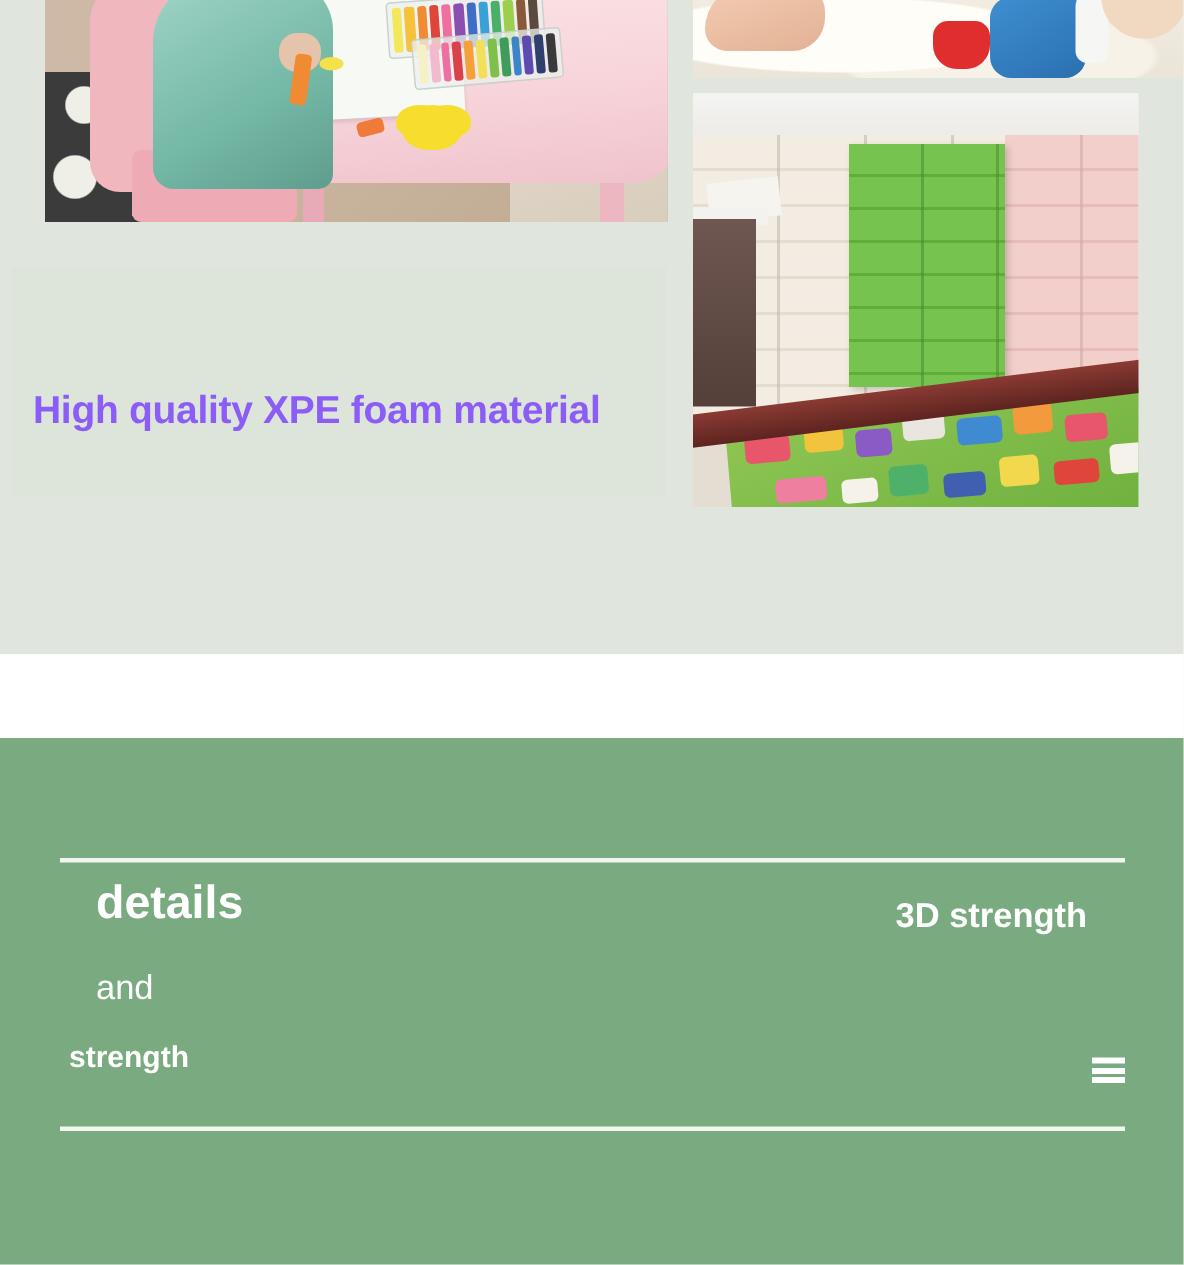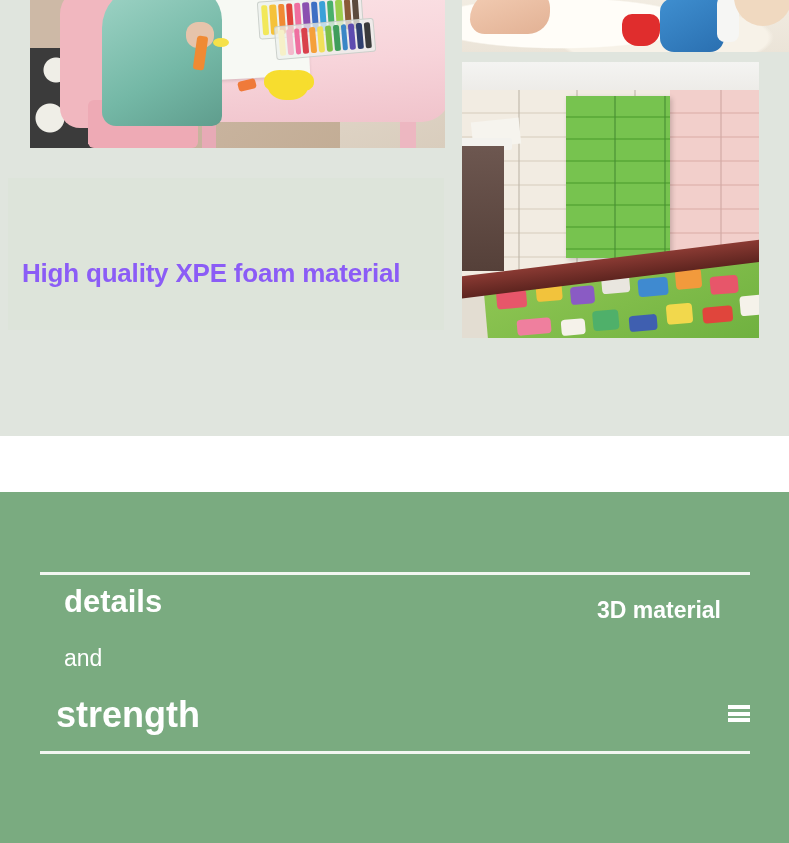--- a/index.html
+++ b/index.html
@@ -314,23 +314,23 @@
     font-size: 31px;
     font-weight: 700;
   }
   .banner-word.and {
     left: 64px;
     top: 645px;
     font-size: 23px;
     font-weight: 400;
   }
   .banner-word.strength {
-    left: 56px;
+    left: 46px;
     top: 694px;
-    font-size: 36px;
+    font-size: 20px;
     font-weight: 700;
   }
   .banner-word.wallpaper {
     left: 597px;
     top: 597px;
     font-size: 23px;
     font-weight: 700;
   }
 
   .menu-icon {
@@ -451,21 +451,21 @@
 <div class="panel-banner"></div>
 
 <div class="banner-rule top"></div>
 
 <div class="banner-word details">details</div>
 
 <div class="banner-word and">and</div>
 
 <div class="banner-word strength">strength</div>
 
-<div class="banner-word wallpaper">3D material</div>
+<div class="banner-word wallpaper">3D strength</div>
 
 <div class="menu-icon">
   <span></span>
   <span></span>
   <span></span>
 </div>
 
 <div class="banner-rule bottom"></div>
 
 </body></html>

